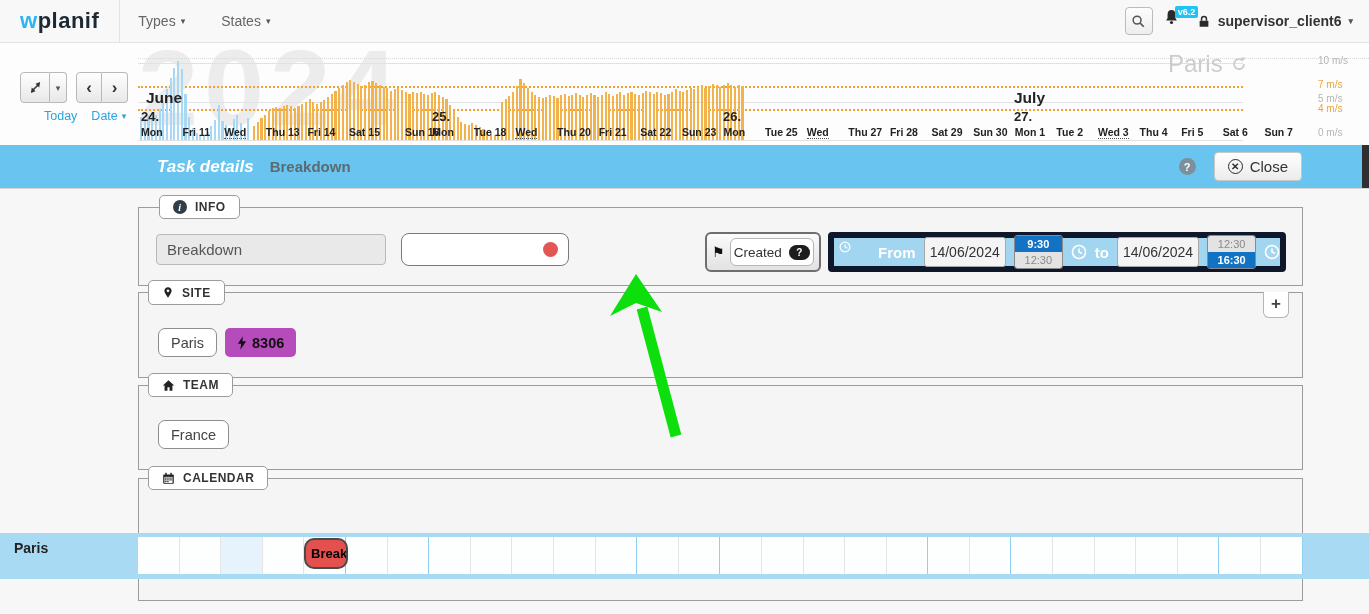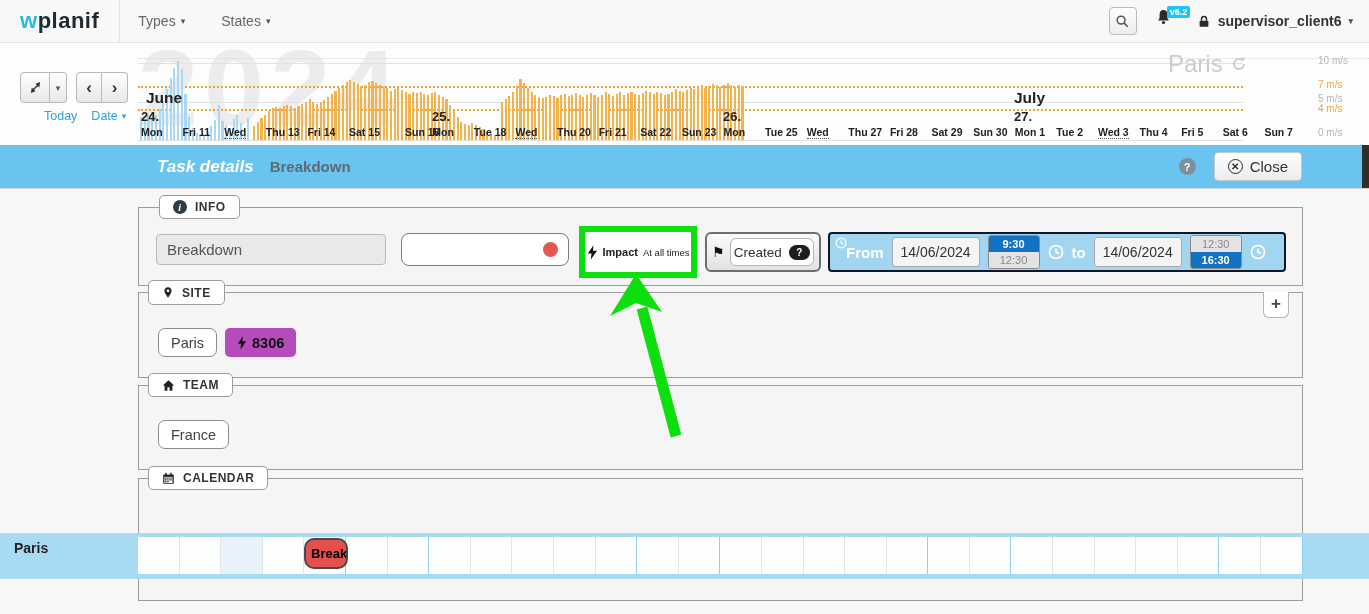--- a/index.html
+++ b/index.html
@@ -7,21 +7,21 @@
   .app { position:relative; width:1369px; height:614px; background:#f7f7f7; overflow:hidden; }
 
   
   .navbar { position:absolute; left:0; top:0; width:1369px; height:43px; background:#f8f8f8; border-bottom:1px solid #e3e3e3; display:flex; align-items:center; }
   .logo { font-size:22px; font-weight:bold; padding:0 20px; letter-spacing:.5px; }
   .logo-w { color:#2cb5ee; }
   .logo-rest { color:#1d2a33; }
   .nav-menus { display:flex; height:43px; border-left:1px solid #e3e3e3; align-items:center; }
   .nav-item { color:#666; font-size:14px; padding:0 18px; display:flex; align-items:center; gap:5px; cursor:pointer; }
   .caret { font-size:9px; color:#555; }
-  .nav-right { margin-left:auto; display:flex; align-items:center; gap:18px; padding-right:16px; }
+  .nav-right { margin-left:auto; display:flex; align-items:center; gap:10px; padding-right:16px; }
   .search-btn { width:28px; height:28px; background:linear-gradient(#fdfdfd,#ededed); border:1px solid #bbb; border-radius:4px; display:flex; align-items:center; justify-content:center; cursor:pointer; }
   .bell-wrap { position:relative; width:24px; height:26px; cursor:pointer; }
   .vbadge { position:absolute; left:12px; top:-2px; background:#1fc4f4; color:#fff; font-size:9px; font-weight:bold; padding:1px 3px; border-radius:2px; }
   .user-menu { display:flex; align-items:center; gap:7px; font-size:14px; font-weight:bold; color:#333; cursor:pointer; }
 
   
   .timeline { position:absolute; left:0; top:43px; width:1369px; height:102px; background:#fdfdfd; overflow:hidden; }
   .watermark { position:absolute; left:138px; top:-18px; font-size:108px; font-weight:bold; color:#ececec; letter-spacing:6px; z-index:0; }
   .gl { position:absolute; left:138px; width:1105px; z-index:1; }
   .gl-solid { border-top:1px solid #e2e2e2; }
@@ -73,21 +73,21 @@
   .name-input { position:absolute; left:17px; top:26px; width:230px; height:31px; background:#e9e9e9; border:1px solid #b9b9b9; border-radius:4px; padding-left:10px; font-size:15px; color:#555; font-family:inherit; }
   .type-box { position:absolute; left:262px; top:25px; width:168px; height:33px; background:#fff; border:1.5px solid #7a7a7a; border-radius:8px; display:flex; align-items:center; padding:0 10px; font-size:14.5px; color:#333; gap:8px; cursor:pointer; }
   .red-dot { width:15px; height:15px; border-radius:50%; background:#e25653; margin-left:auto; }
   .impact-box { position:absolute; left:446px; top:24px; width:106px; height:40px; background:#fff; box-shadow:0 0 0 6px #0ddf0d; display:flex; align-items:center; justify-content:center; gap:5px; cursor:pointer; }
   .imp1 { font-size:11px; font-weight:bold; color:#222; }
   .imp2 { font-size:9.5px; color:#222; }
   .state-group { position:absolute; left:566px; top:24px; width:116px; height:40px; border:2px solid #6e6e6e; border-radius:6px; background:linear-gradient(#fbfbfb,#e2e2e2); display:flex; align-items:center; padding:0 5px; gap:5px; }
   .flag { font-size:14px; color:#111; }
   .state-btn { flex:1; height:28px; background:#fff; border:1px solid #b5b5b5; border-radius:6px; display:flex; align-items:center; justify-content:center; gap:7px; font-size:13.5px; color:#333; cursor:pointer; }
   .qbadge { width:21px; height:15px; border-radius:8px; background:#1d1d1d; color:#fff; font-size:10px; font-weight:bold; display:flex; align-items:center; justify-content:center; }
-  .period { position:absolute; left:689px; top:24px; width:458px; height:40px; background:#a2d5f0; border:2px solid #0f172a; border-radius:4px; display:flex; align-items:center; padding-left:16px; gap:8px; }
+  .period { position:absolute; left:689px; top:24px; width:458px; height:40px; background:#a2d5f0; border:6px solid #0f172a; border-radius:4px; display:flex; align-items:center; padding-left:44px; gap:8px; }
   .corner-clock { position:absolute; left:5px; top:3px; }
   .plabel { color:#fff; font-size:15px; font-weight:bold; }
   .date-input { width:88px; height:30px; background:#f4f4f4; border:1px solid #a8a8a8; border-radius:3px; display:flex; align-items:center; justify-content:center; font-size:14px; color:#333; cursor:pointer; }
   .tstack { width:52px; display:flex; flex-direction:column; border:1px solid #8a8a8a; border-radius:3px; overflow:hidden; cursor:pointer; }
   .trow { height:16px; display:flex; align-items:center; justify-content:center; font-size:11px; }
   .t-active { background:#1272c4; color:#fff; font-weight:bold; }
   .t-idle { background:#e3e3e3; color:#8a8a8a; }
   .clock-btn { background:none; border:none; cursor:pointer; display:flex; padding:0; }
 
   
@@ -415,27 +415,20 @@
 
   <section class="box box-info">
     <div class="tab">
       <span class="info-ic">i</span>
       <span>INFO</span>
     </div>
     <input class="name-input" readonly="" value="Breakdown" style="">
     <div class="type-box">
       <span class="red-dot"></span>
     </div>
-    <div class="impact-box">
-      <svg width="11" height="15" viewBox="0 0 12 16">
-          <polygon points="7,0 1,9 5,9 4,16 11,6 6.5,6" fill="#111"></polygon>
-        </svg>
-      <span class="imp1">Impact</span>
-      <span class="imp2">At all times</span>
-    </div>
     <div class="state-group">
       <span class="flag">⚑</span>
       <div class="state-btn">
         <span>Created</span>
         <span class="qbadge">?</span>
       </div>
     </div>
     <div class="period">
       <svg class="corner-clock" width="12" height="12" viewBox="0 0 16 16">
           <circle cx="8" cy="8" r="6.5" fill="none" stroke="#fff" stroke-width="1.6"></circle>

